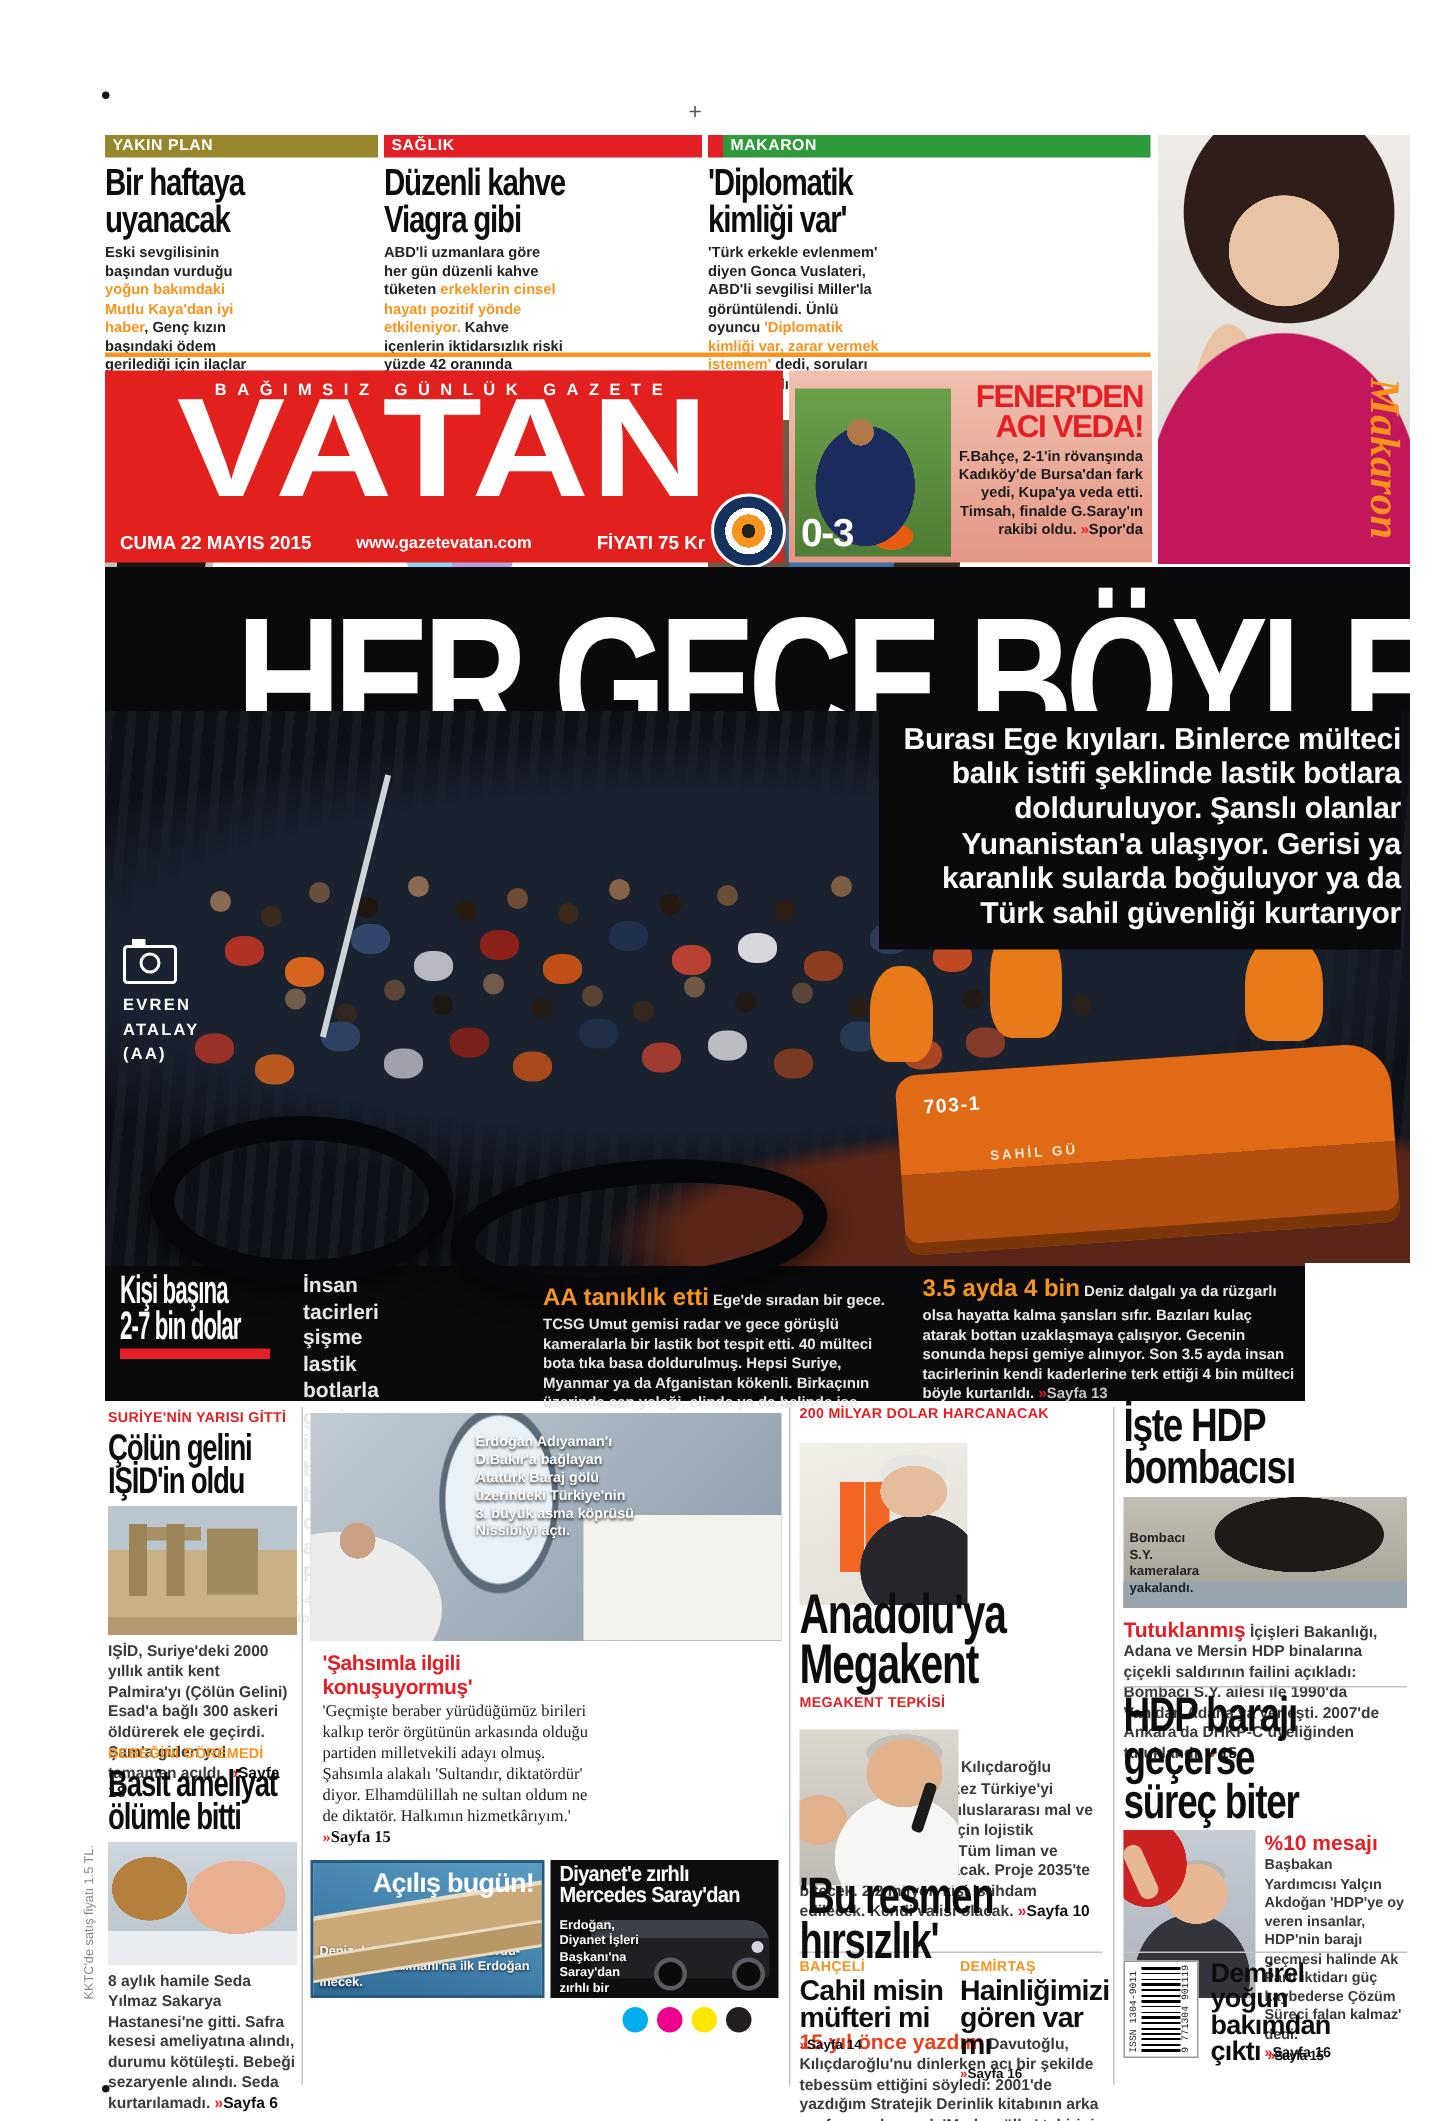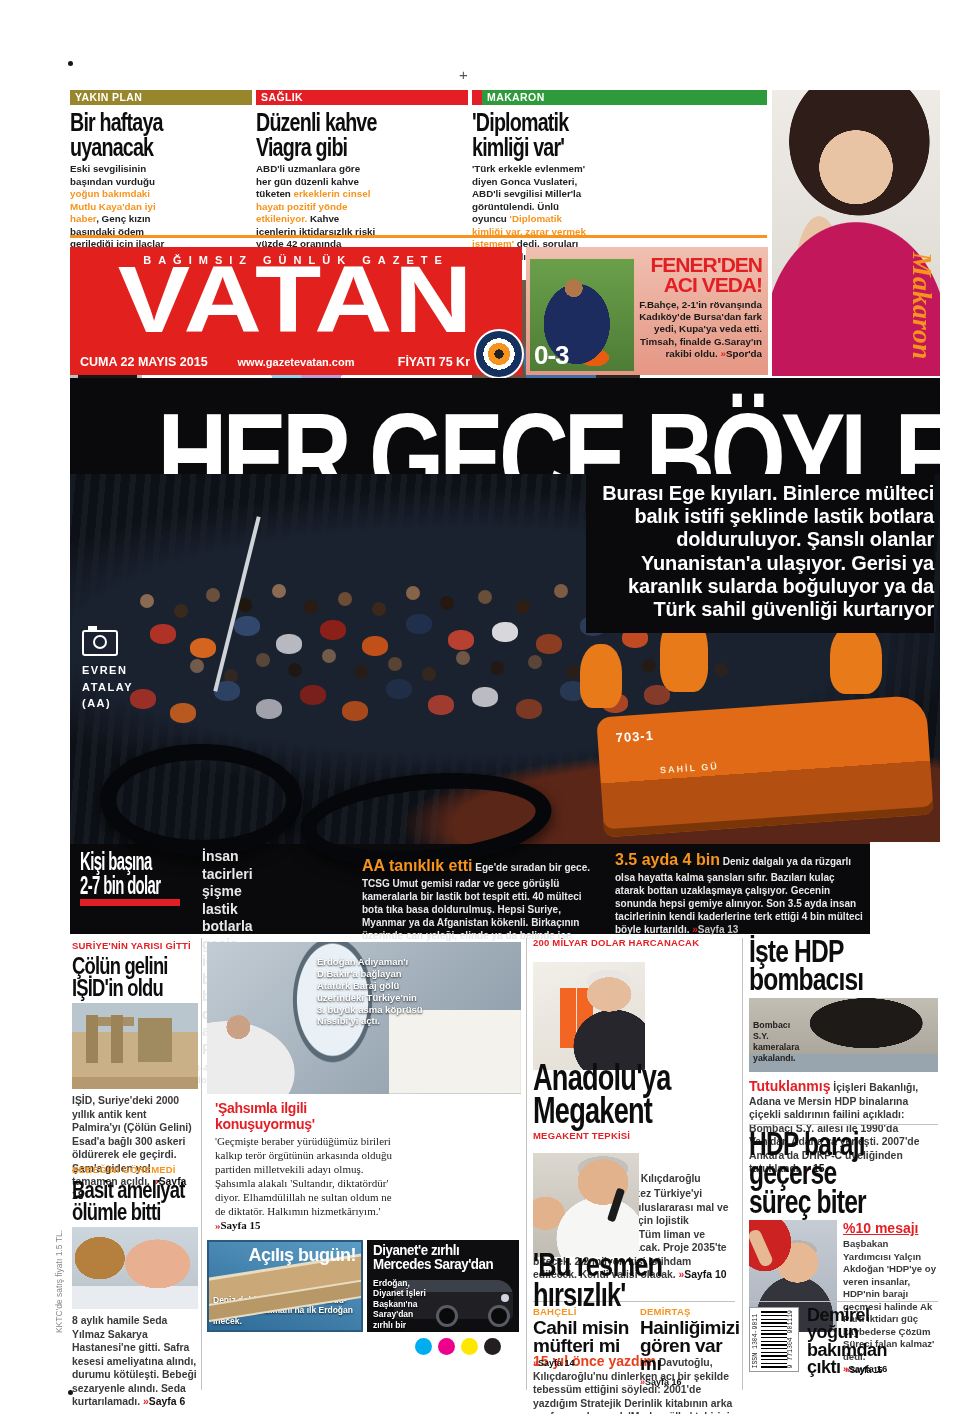--- a/index.html
+++ b/index.html
@@ -378,21 +378,21 @@
 
   <div class="abs" style="left:749px;top:1129px;width:189px;">
     <div class="h2l">
       <span class="sc" style="transform:scale(.82,1.08);font-size:30px;">HDP barajı</span><br>
       <span class="sc" style="transform:scale(.82,1.08);font-size:30px;">geçerse</span><br>
       <span class="sc" style="transform:scale(.82,1.08);font-size:30px;">süreç biter</span>
     </div>
     <div style="display:flex;margin-top:5px;">
       <div class="ph ph-akdogan" style="width:88px;height:112px;"></div>
       <div style="width:95px;margin-left:6px;">
-        <div class="red" style="font-size:14px;font-weight:800;text-decoration:underline;">%10 mesajı</div>
+        <div class="red" style="font-size:14px;font-weight:800;">%10 mesajı</div>
         <div class="body2" style="font-size:9.6px;margin-top:2px;"><span>Başbakan Yardımcısı Yalçın Akdoğan 'HDP'ye oy veren insanlar, HDP'nin barajı geçmesi halinde Ak Parti iktidarı güç kaybederse Çözüm Süreci falan kalmaz' dedi. </span><br><span class="chev">»</span><span class="pref">Sayfa 16</span></div>
       </div>
     </div>
   </div>
 
   <div class="abs rule-h" style="left:749px;top:1301px;width:189px;"></div>
 
   <div class="abs" style="left:749px;top:1307px;width:189px;">
     <div style="display:flex;">
       <div style="width:50px;">

